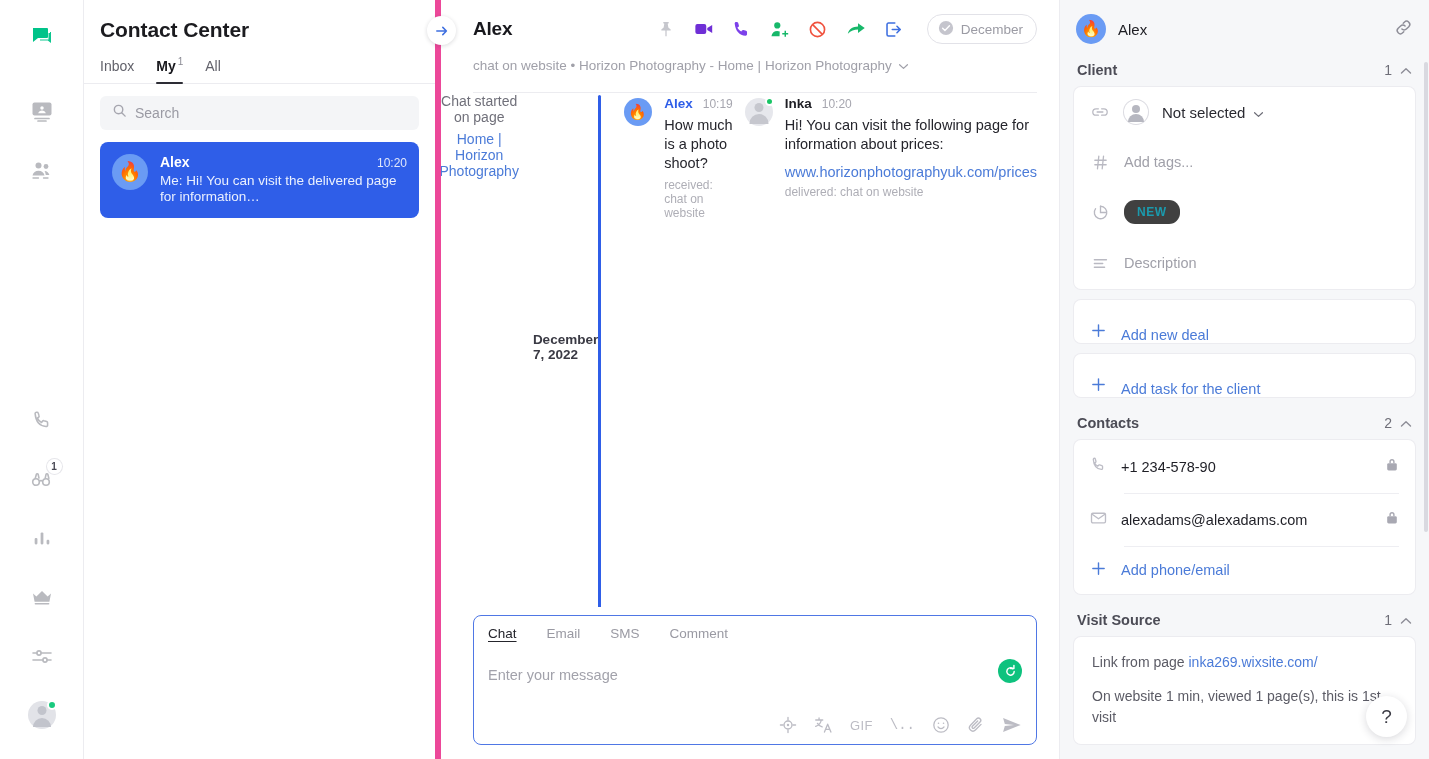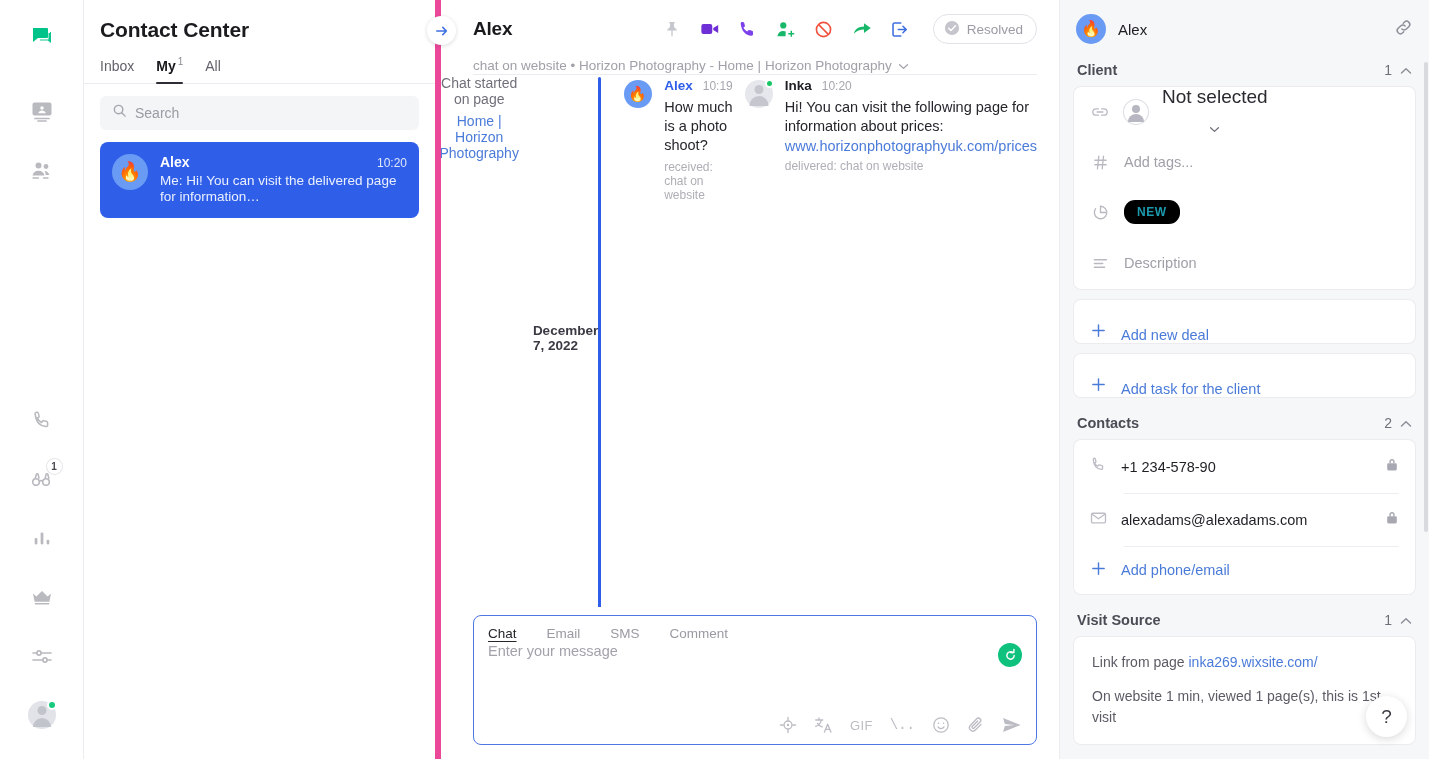--- a/index.html
+++ b/index.html
@@ -142,21 +142,21 @@
   .resolved-btn {
     display: flex; align-items: center; gap: 7px;
     height: 30px; padding: 0 13px 0 10px;
     border: 1px solid #e2e2e8; border-radius: 15px;
     font-size: 13.5px; color: #9b9ba4; cursor: pointer;
     background: #fff; margin-left: 6px;
   }
   .chat-sub {
     display: flex; align-items: center; gap: 6px;
     font-size: 13.5px; color: #a0a0a9;
-    padding-bottom: 1px; border-bottom: 1px solid #ececf0;
+    padding-bottom: 19px; border-bottom: 1px solid #ececf0;
     cursor: pointer;
   }
 
   .chat-scroll {
     flex: 1 1 auto; overflow: hidden; position: relative;
     padding: 0 22px 0 32px;
     display: flex; flex-direction: row; justify-content: flex-end;
   }
   .chat-start { text-align: center; padding-bottom: 10px; }
   .chat-start .l1 { font-size: 14px; color: #70707a; }
@@ -188,36 +188,36 @@
     width: 9px; height: 9px; border-radius: 50%;
     background: #18c565; border: 2px solid #fff;
   }
   .msg-main { flex: 1 1 auto; min-width: 0; padding-bottom: 9px; }
   .msg-row1 { display: flex; align-items: baseline; gap: 10px; }
   .msg-name { font-size: 13.5px; font-weight: 700; }
   .msg-name.client { color: #2f5ee8; }
   .msg-name.agent { color: #1e1e24; }
   .msg-time { font-size: 12px; color: #a6a6af; }
   .msg-text { font-size: 14.5px; color: #25252c; margin-top: 5px; line-height: 19px; }
-  .msg-link { font-size: 14.5px; color: #4b7bd8; cursor: pointer; display: block; margin-top: 2px;}
+  .msg-link { font-size: 14.5px; color: #4b7bd8; cursor: pointer; display: block; margin-top: 10px;}
   .msg-meta { font-size: 12px; color: #aeaeb6; margin-top: 5px; }
 
   
   .composer-wrap { padding: 8px 22px 14px 32px; }
   .composer {
     border: 1px solid #4f77e5; border-radius: 8px;
     padding: 10px 14px 8px 14px; background: #fff;
     height: 130px; display: flex; flex-direction: column;
   }
   .comp-tabs { display: flex; gap: 30px; }
   .comp-tab {
     font-size: 13.5px; color: #9a9aa3; cursor: pointer; padding-bottom: 2px;
   }
   .comp-tab.active { color: #25252c; text-decoration: underline; text-underline-offset: 3px; }
-  .comp-input-row { display: flex; align-items: flex-start; }
+  .comp-input-row { display: flex; align-items: flex-end; margin-top: 16px; }
   .comp-placeholder { font-size: 14.5px; color: #a2a2ab; flex: 1 1 auto; }
   .comp-ai {
     width: 24px; height: 24px; border-radius: 50%;
     background: #0ec27e; color: #fff; flex: 0 0 24px;
     display: flex; align-items: center; justify-content: center;
   }
   .comp-tools {
     margin-top: auto; display: flex; justify-content: flex-end;
     align-items: center; gap: 17px; color: #bcbcc4;
   }
@@ -246,24 +246,24 @@
     box-shadow: 0 0 0 1px #ececf0;
   }
   .card-row { display: flex; align-items: center; gap: 14px; padding: 0 16px; height: 50px; }
   .card-row .ico { width: 20px; flex: 0 0 20px; display: flex; justify-content: center; }
   .mini-av {
     width: 24px; height: 24px; border-radius: 50%;
     box-shadow: 0 0 0 1px #dcdce2; position: relative; flex: 0 0 24px;
   }
   .mini-av .head { position:absolute; top:5px; left:50%; transform:translateX(-50%); width:8px;height:8px;border-radius:50%;background:#b6b7c0;}
   .mini-av .body { position:absolute; bottom:2px; left:50%; transform:translateX(-50%); width:16px;height:8px;border-radius:8px 8px 0 0;background:#b6b7c0;}
-  .notsel { font-size: 19px; color: #2a2a31; display: flex; align-items: center; gap: 8px; cursor: pointer; flex-direction: column;}
+  .notsel { font-size: 15px; color: #2a2a31; display: flex; align-items: center; gap: 8px; cursor: pointer;}
   .muted-ph { font-size: 14.5px; color: #a0a0a9; }
   .badge-new {
-    background: #000000; color: #1b9aad; font-size: 12px; font-weight: 700;
+    background: #404040; color: #1b9aad; font-size: 12px; font-weight: 700;
     letter-spacing: .6px; padding: 5px 13px; border-radius: 11px;
   }
   .action-card {
     background: #fff; border-radius: 7px; margin: 11px 14px 0 14px;
     box-shadow: 0 0 0 1px #ececf0;
     height: 43px; display: flex; align-items: flex-end; gap: 14px; padding: 0 16px;
     cursor: pointer;
   }
   .action-card .lbl { font-size: 14.5px; color: #4b7bd8; }
   .contact-row {
@@ -495,21 +495,21 @@
             </svg>
           </span>
 
           <div class="resolved-btn">
             <span>
               <svg width="16" height="16" viewBox="0 0 18 18" fill="#c5c5cd">
                 <circle cx="9" cy="9" r="8"></circle>
                 <path d="M5.2 9.2 7.8 11.8 12.9 6.6" stroke="#fff" stroke-width="1.6" fill="none" stroke-linecap="round" stroke-linejoin="round"></path>
               </svg>
             </span>
-            <span>Resolved</span>
+            <span>December</span>
           </div>
         </div>
       </div>
 
       <div class="chat-sub">
         <span>chat on website • Horizon Photography - Home | Horizon Photography</span>
         <span>
           <svg width="11" height="7" viewBox="0 0 12 8" fill="none" stroke="#a0a0a9" stroke-width="1.4" stroke-linecap="round" stroke-linejoin="round">
               <path d="M1.5 2 6 6.2 10.5 2"></path>
             </svg>

